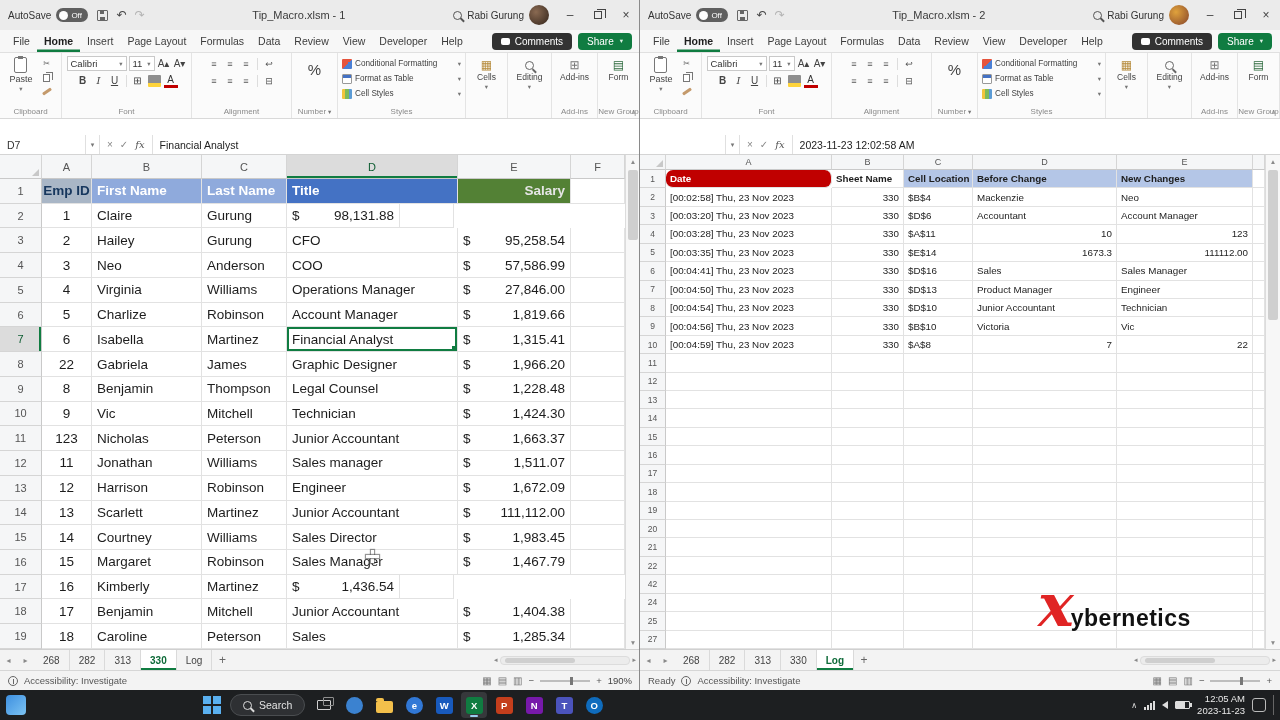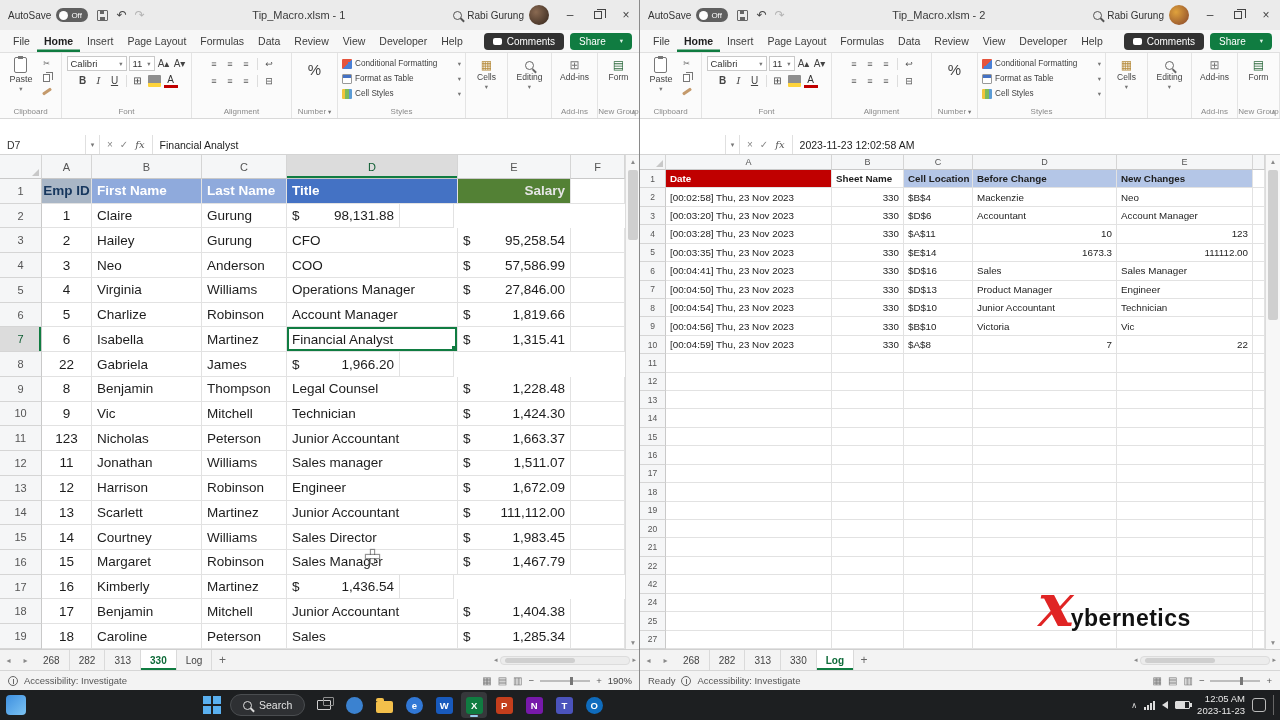--- a/index.html
+++ b/index.html
@@ -36,21 +36,21 @@
   .ctl-restore i::before{content:"";position:absolute;top:-3px;left:2px;width:8px;height:8px;border:1px solid #444;border-bottom:none;border-left:none;}
 
   
   .menubar{height:23px;background:#f7f7f7;display:flex;align-items:center;padding:0 8px 0 6px;border-bottom:1px solid #e0e0e0;flex:none;}
   .menu-items{display:flex;align-items:center;height:100%;}
   .menu-item{padding:0 7px;font-size:10.5px;color:#3c3c3c;display:flex;align-items:center;height:100%;white-space:nowrap;}
   .menu-item.active{font-weight:700;color:#1e1e1e;box-shadow:inset 0 -2.5px 0 #107C41;}
   .menu-right{margin-left:auto;display:flex;gap:6px;align-items:center;}
   .comments-btn{background:#333;color:#fff;border-radius:4px;padding:3px 9px;font-size:10px;display:flex;gap:5px;align-items:center;}
   .cmt-ic{width:9px;height:7px;background:#fff;border-radius:2px;display:block;}
-  .share-btn{background:#107C41;color:#fff;border-radius:4px;padding:3px 9px;font-size:10px;display:flex;gap:14px;align-items:center;}
+  .share-btn{background:#107C41;color:#fff;border-radius:4px;padding:3px 9px;font-size:10px;display:flex;gap:6px;align-items:center;}
   .caret{font-size:6.5px;color:#777;}
   .share-btn .caret{color:#dff3e6;}
 
   
   .ribbon{height:66px;background:#fbfbfb;border-bottom:1px solid #d9d9d9;display:flex;align-items:stretch;position:relative;flex:none;}
   .rgroup{border-right:1px solid #e4e4e4;display:flex;flex-direction:column;align-items:center;padding:3px 2px 1px;flex:none;}
   .glabel{margin-top:auto;font-size:8px;color:#8a8a8a;text-align:center;display:flex;align-items:center;gap:2px;padding-bottom:1px;white-space:nowrap;}
   .g-clip{width:62px;} .g-font{width:130px;} .g-align{width:100px;} .g-num{width:46px;}
   .g-styles{width:128px;} .g-cells{width:42px;} .g-edit{width:44px;} .g-add{width:46px;} .g-form{width:42px;}
   .grow{display:flex;gap:5px;align-items:flex-start;}
@@ -111,21 +111,21 @@
   .c{border-right:1px solid #e2e2e2;border-bottom:1px solid #e2e2e2;display:flex;align-items:center;padding:0 5px;white-space:nowrap;overflow:hidden;flex:none;color:#1d1d1d;}
   .wleft .c{font-size:13.5px;}
   .wright .c{font-size:9.8px;padding:0 4px;}
   .c.idc{justify-content:center;padding:0 2px;}
   .c.money{justify-content:space-between;}
   .c.num{justify-content:flex-end;}
   .c.bold{font-weight:700;}
   .hd-emp{justify-content:center;color:#17375e;font-weight:700;}
   .hd-white{color:#fff;font-weight:700;}
   .hd-salary{color:#e5e5e5;font-weight:700;justify-content:flex-end;}
-  .datehd{color:#fff;}
+  .datehd{color:#fff;border-radius:7px;}
   .selcell{box-shadow:inset 0 0 0 2px #107C41;position:relative;background:#fff;}
   .selcell::after{content:"";position:absolute;right:0;bottom:0;width:5px;height:5px;background:#107C41;}
 
   .vscroll{width:15px;flex:none;background:#f7f7f7;border-left:1px solid #dcdcdc;display:flex;flex-direction:column;align-items:center;}
   .sarr{height:13px;display:flex;align-items:center;justify-content:center;font-size:6.5px;color:#8a8a8a;flex:none;width:100%;}
   .strack{flex:1;width:100%;position:relative;}
   .sthumb{position:absolute;left:2px;right:2px;background:#cfcfcf;border-radius:2px;}
   .wleft .sthumb{top:2px;height:70px;} .wright .sthumb{top:2px;height:150px;}
 
   
@@ -462,20 +462,21 @@
               <span class="cur">$</span>
               <span class="amt">1,315.41</span>
             </div>
             <div class="c" style="width:54px"></div>
           </div>
           <div class="r">
             <div class="rn" style="width:42px">8</div>
             <div class="c idc" style="width:50px">22</div>
             <div class="c" style="width:110px">Gabriela</div>
             <div class="c" style="width:85px">James</div>
+            <div class="c" style="width:171px">Graphic Designer</div>
             <div class="c money" style="width:113px">
               <span class="cur">$</span>
               <span class="amt">1,966.20</span>
             </div>
             <div class="c" style="width:54px"></div>
           </div>
           <div class="r">
             <div class="rn" style="width:42px">9</div>
             <div class="c idc" style="width:50px">8</div>
             <div class="c" style="width:110px">Benjamin</div>

